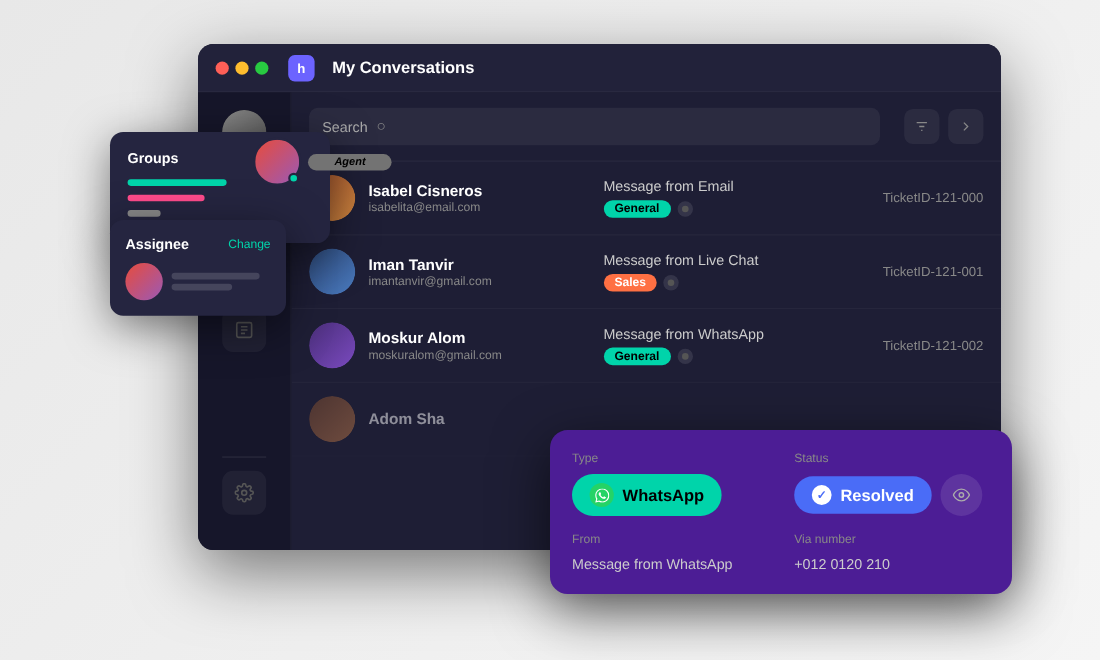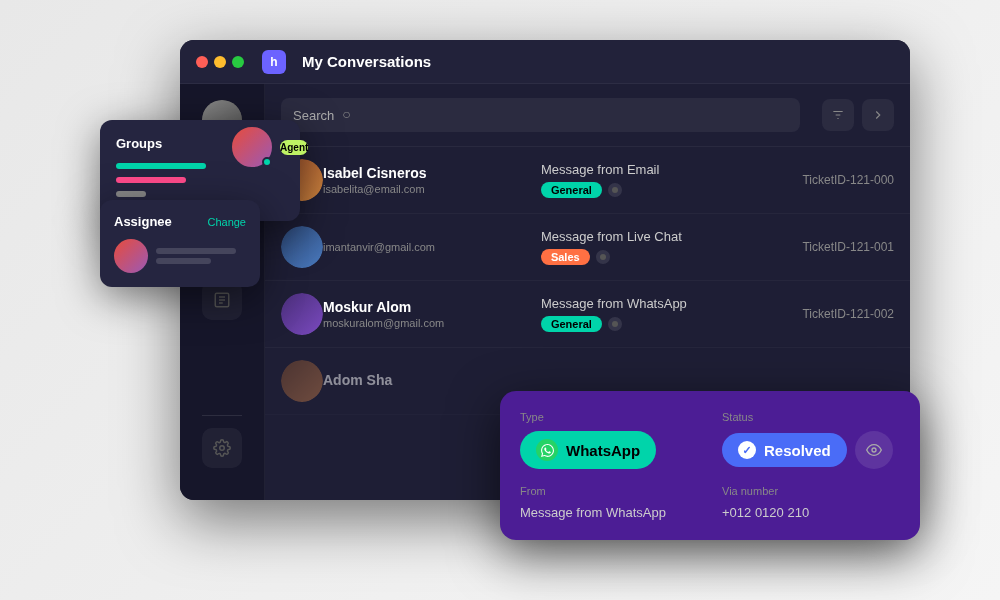--- a/index.html
+++ b/index.html
@@ -182,20 +182,21 @@
     .conversation-list {
       flex: 1;
       overflow-y: auto;
     }
 
     .conv-item {
       display: flex;
       align-items: center;
       padding: 12px 16px;
       border-bottom: 1px solid rgba(255,255,255,0.04);
+      gap: 12px;
       cursor: pointer;
     }
 
     .conv-avatar {
       width: 42px;
       height: 42px;
       border-radius: 50%;
       flex-shrink: 0;
       overflow: hidden;
     }
@@ -321,27 +322,28 @@
     .agent-avatar {
       width: 44px;
       height: 44px;
       border-radius: 50%;
       background: linear-gradient(135deg, #e74c3c, #9b59b6);
       border: 2px solid #252540;
       position: relative;
     }
 
     .agent-badge {
-      background: #bef264;
+      background: #737373;
       color: #000;
       font-size: 10px;
       font-weight: bold;
-      padding: 2px 0;
+      padding: 2px 24px;
       border-radius: 10px;
       margin-left: 6px;
+      font-style: italic;
     }
 
     .agent-online-dot {
       width: 10px;
       height: 10px;
       background: #00d4aa;
       border-radius: 50%;
       position: absolute;
       bottom: 0;
       right: 0;
@@ -652,20 +654,21 @@
               </div>
             </div>
             <div class="conv-ticket">TicketID-121-000</div>
           </div>
 
           <div class="conv-item">
             <div class="conv-avatar">
               <div class="conv-avatar-img avatar-iman"></div>
             </div>
             <div class="conv-details">
+              <div class="conv-name">Iman Tanvir</div>
               <div class="conv-email">imantanvir@gmail.com</div>
             </div>
             <div class="conv-message-area">
               <div class="conv-message-text">Message from Live Chat</div>
               <div class="conv-tags">
                 <span class="tag tag-sales">Sales</span>
                 <span class="tag-indicator"></span>
               </div>
             </div>
             <div class="conv-ticket">TicketID-121-001</div>

